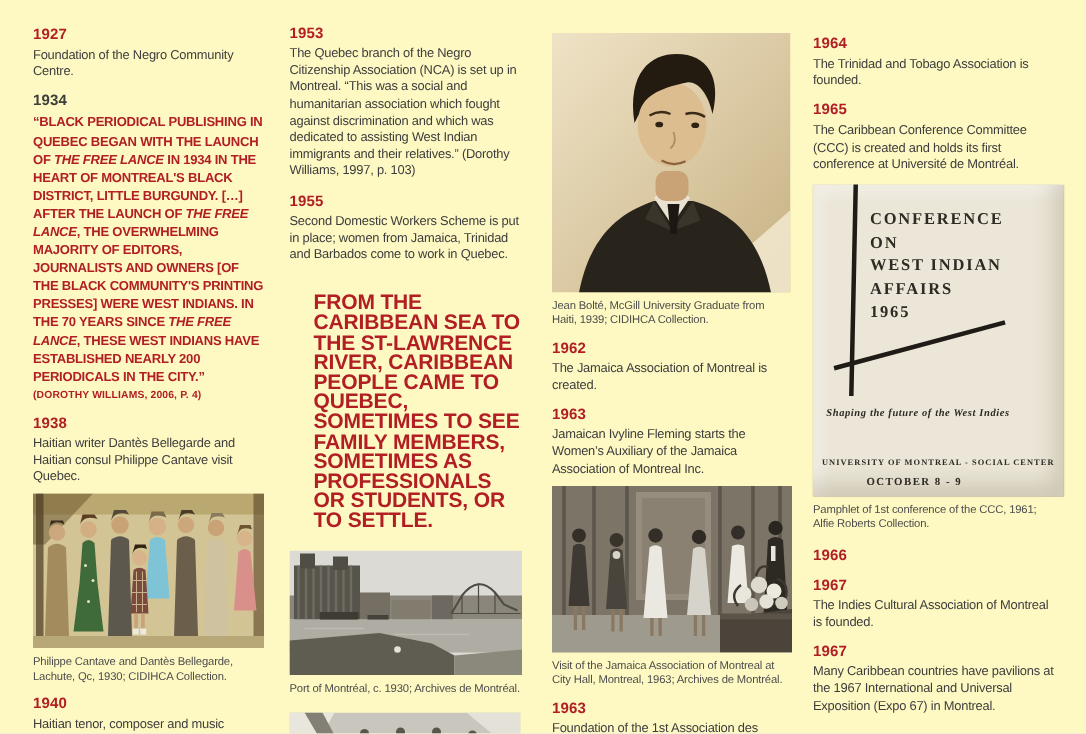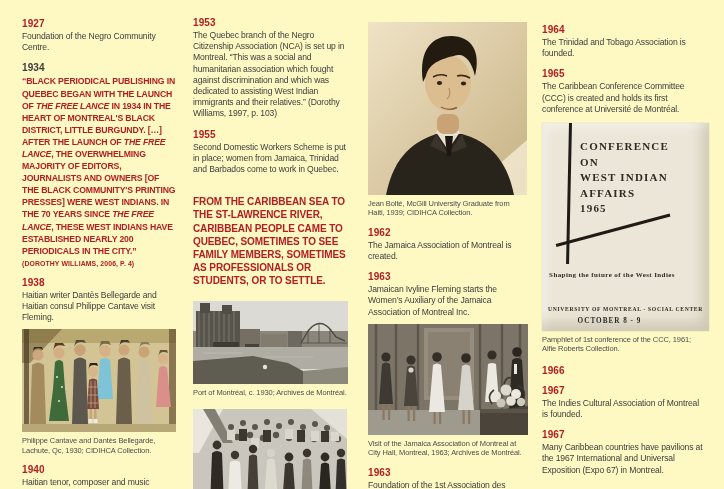--- a/index.html
+++ b/index.html
@@ -19,57 +19,57 @@
   #col3{left:368px;top:22px;width:160px;}
   #col4{left:542px;top:24px;width:164px;}
 
   .yr{font-weight:bold;font-size:10px;line-height:11px;color:var(--red);margin:0 0 2px 0;letter-spacing:0.1px;}
   .yr.dark{color:var(--ink);}
   .txt{font-size:8.6px;line-height:11.2px;color:var(--ink);margin:0;letter-spacing:-0.15px;}
   .block{margin-top:9px;}
   .quote{font-weight:bold;font-size:8.7px;line-height:12.1px;color:var(--red);margin:2px 0 0 0;letter-spacing:-0.15px;}
   .quote .it{font-style:italic;}
   .cite{font-weight:bold;font-size:6.9px;line-height:8px;color:var(--red);margin:3px 0 0 0;letter-spacing:0.1px;}
-  .statement{font-weight:bold;font-size:10px;line-height:13.2px;color:var(--red);margin:20px 0 0 0;letter-spacing:-0.1px;}
+  .statement{font-weight:bold;font-size:14px;line-height:13.2px;color:var(--red);margin:20px 0 0 16px;letter-spacing:-0.1px;}
   .photo{display:block;margin-top:6px;}
   .photo svg{display:block;}
   .cap{font-size:7.5px;line-height:9.4px;color:var(--cap);margin:4px 0 0 0;letter-spacing:-0.1px;}
 
   
   .pamphlet{
     position:relative;width:167px;height:208px;margin-top:8px;
     background:#ebe6d7;
     box-shadow:inset -6px -8px 14px rgba(120,105,70,.25), inset 4px 4px 10px rgba(255,255,255,.6), 0 0 1px rgba(0,0,0,.25);
     font-family:"Liberation Serif","DejaVu Serif",serif;color:#2e2a24;
   }
   .pam-vline{position:absolute;left:27px;top:0;width:2.6px;height:141px;background:#1f1c17;transform:rotate(1.2deg);transform-origin:top;}
   .pam-dline{position:absolute;left:14px;top:121px;width:118px;height:2.6px;background:#1f1c17;transform:rotate(-15deg);transform-origin:left center;}
   .pam-title{position:absolute;left:38px;top:16px;font-weight:bold;font-size:11px;line-height:15.5px;letter-spacing:1.2px;}
-  .pam-tagline{position:absolute;left:0;top:148px;width:140px;text-align:center;font-weight:bold;font-size:7px;letter-spacing:0.4px;}
+  .pam-tagline{position:absolute;left:0;top:148px;width:140px;text-align:center;font-style:italic;font-weight:bold;font-size:7px;letter-spacing:0.4px;}
   .pam-venue{position:absolute;left:0;top:183px;width:167px;text-align:center;font-weight:bold;font-size:5.6px;letter-spacing:0.7px;}
   .pam-date{position:absolute;left:0;top:194px;width:135px;text-align:center;font-weight:bold;font-size:7.2px;letter-spacing:1px;}
 </style>
 </head>
 <body>
 
 <div class="page">
 
   <div class="col" id="col1">
     <div>
       <p class="yr">1927</p>
       <p class="txt">Foundation of the Negro Community Centre.</p>
     </div>
     <div class="block">
       <p class="yr dark">1934</p>
       <p class="quote"><span>“BLACK PERIODICAL PUBLISHING IN QUEBEC BEGAN WITH THE LAUNCH OF </span><span class="it">THE FREE LANCE</span><span> IN 1934 IN THE HEART OF MONTREAL'S BLACK DISTRICT, LITTLE BURGUNDY. […] AFTER THE LAUNCH OF </span><span class="it">THE FREE LANCE</span><span>, THE OVERWHELMING MAJORITY OF EDITORS, JOURNALISTS AND OWNERS [OF THE BLACK COMMUNITY'S PRINTING PRESSES] WERE WEST INDIANS. IN THE 70 YEARS SINCE </span><span class="it">THE FREE LANCE</span><span>, THESE WEST INDIANS HAVE ESTABLISHED NEARLY 200 PERIODICALS IN THE CITY.”</span></p>
       <p class="cite">(DOROTHY WILLIAMS, 2006, P. 4)</p>
     </div>
     <div class="block">
       <p class="yr">1938</p>
-      <p class="txt">Haitian writer Dantès Bellegarde and Haitian consul Philippe Cantave visit Fleming.</p>
+      <p class="txt">Haitian writer Dantès Bellegarde and Haitian consul Philippe Cantave visit Quebec.</p>
     </div>
     <div class="photo">
       <svg width="154" height="103" viewBox="0 0 154 103">
         <rect width="154" height="103" fill="#d3c495"></rect>
         <rect x="0" y="0" width="154" height="14" fill="#b9a86f"></rect>
         <path d="M0,0 L40,0 L8,34 L0,34 Z" fill="#6e5a33" opacity=".55"></path>
         <rect x="2" y="0" width="5" height="103" fill="#4a3a22" opacity=".7"></rect>
         <rect x="147" y="0" width="7" height="103" fill="#5a4527" opacity=".6"></rect>
         <rect x="0" y="95" width="154" height="8" fill="#b8a878"></rect>
 

